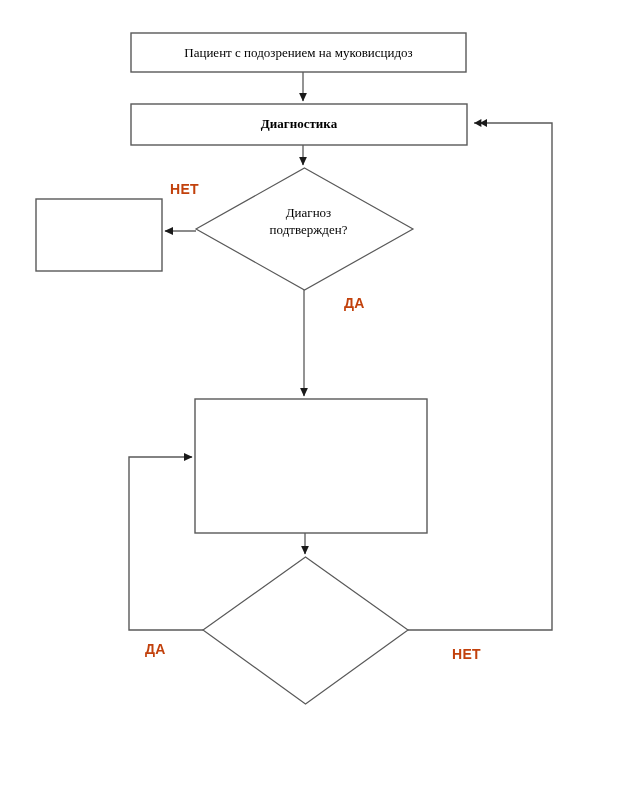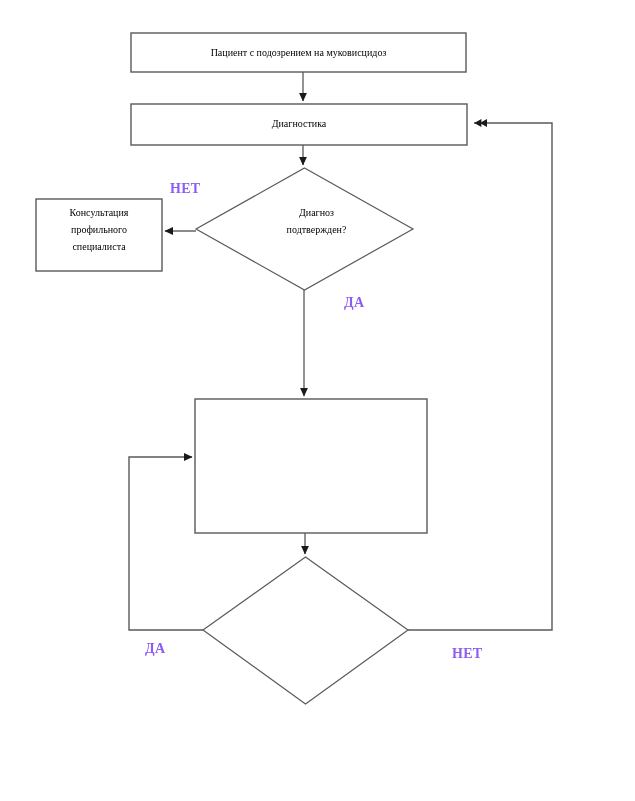--- a/index.html
+++ b/index.html
@@ -20,29 +20,29 @@
     left: 0;
     top: 0;
     width: 635px;
     height: 801px;
   }
   .node-text {
     position: absolute;
     text-align: center;
     color: #000000;
     font-family: "Liberation Serif", "DejaVu Serif", serif;
-    font-size: 10px;
+    font-size: 13px;
     line-height: 17px;
     white-space: pre-line;
     pointer-events: none;
   }
   .branch-label {
     position: absolute;
-    color: #8b5cf6;
-    font-family: Liberation Serif, serif;
+    color: #c2410c;
+    font-family: Liberation Sans, sans-serif;
     font-size: 14px;
     font-weight: bold;
     letter-spacing: 0.3px;
     white-space: nowrap;
   }
 </style>
 </head>
 <body>
 
 <div id="canvas">
@@ -80,28 +80,25 @@
 
     <line x1="305" y1="533" x2="305" y2="554" stroke="#595959" stroke-width="1.3" marker-end="url(#arrow-solid)"></line>
 
     <path d="M203,630 L129,630 L129,457 L192,457" fill="none" stroke="#595959" stroke-width="1.4" marker-end="url(#arrow-solid)"></path>
 
     <path d="M408,630 L552,630 L552,123 L474,123" fill="none" stroke="#595959" stroke-width="1.4" marker-end="url(#arrow-double)"></path>
   </svg>
 
   <div class="node-text" style="left:131px; top:44px; width:335px;">Пациент с подозрением на муковисцидоз</div>
 
-  <div class="node-text" style="left:131px; top:115px; width:336px;">Диагностика</div>
+  <div class="node-text" style="left:131px; top:115px; width:336px;font-weight:bold;">Диагностика</div>
 
-  <div class="node-text" style="left:248px; top:204px; width:137px;">Диагноз
+  <div class="node-text" style="left:240px; top:204px; width:137px;">Диагноз
 подтвержден?</div>
 
-  <div class="node-text" style="left:36px; top:204px; width:126px;">Консультация
-профильного
-специалиста</div>
 
 
 
   <div class="branch-label" style="left:170px; top:181px;">НЕТ</div>
 
   <div class="branch-label" style="left:344px; top:295px;">ДА</div>
 
   <div class="branch-label" style="left:145px; top:641px;">ДА</div>
 
   <div class="branch-label" style="left:452px; top:646px;">НЕТ</div>

